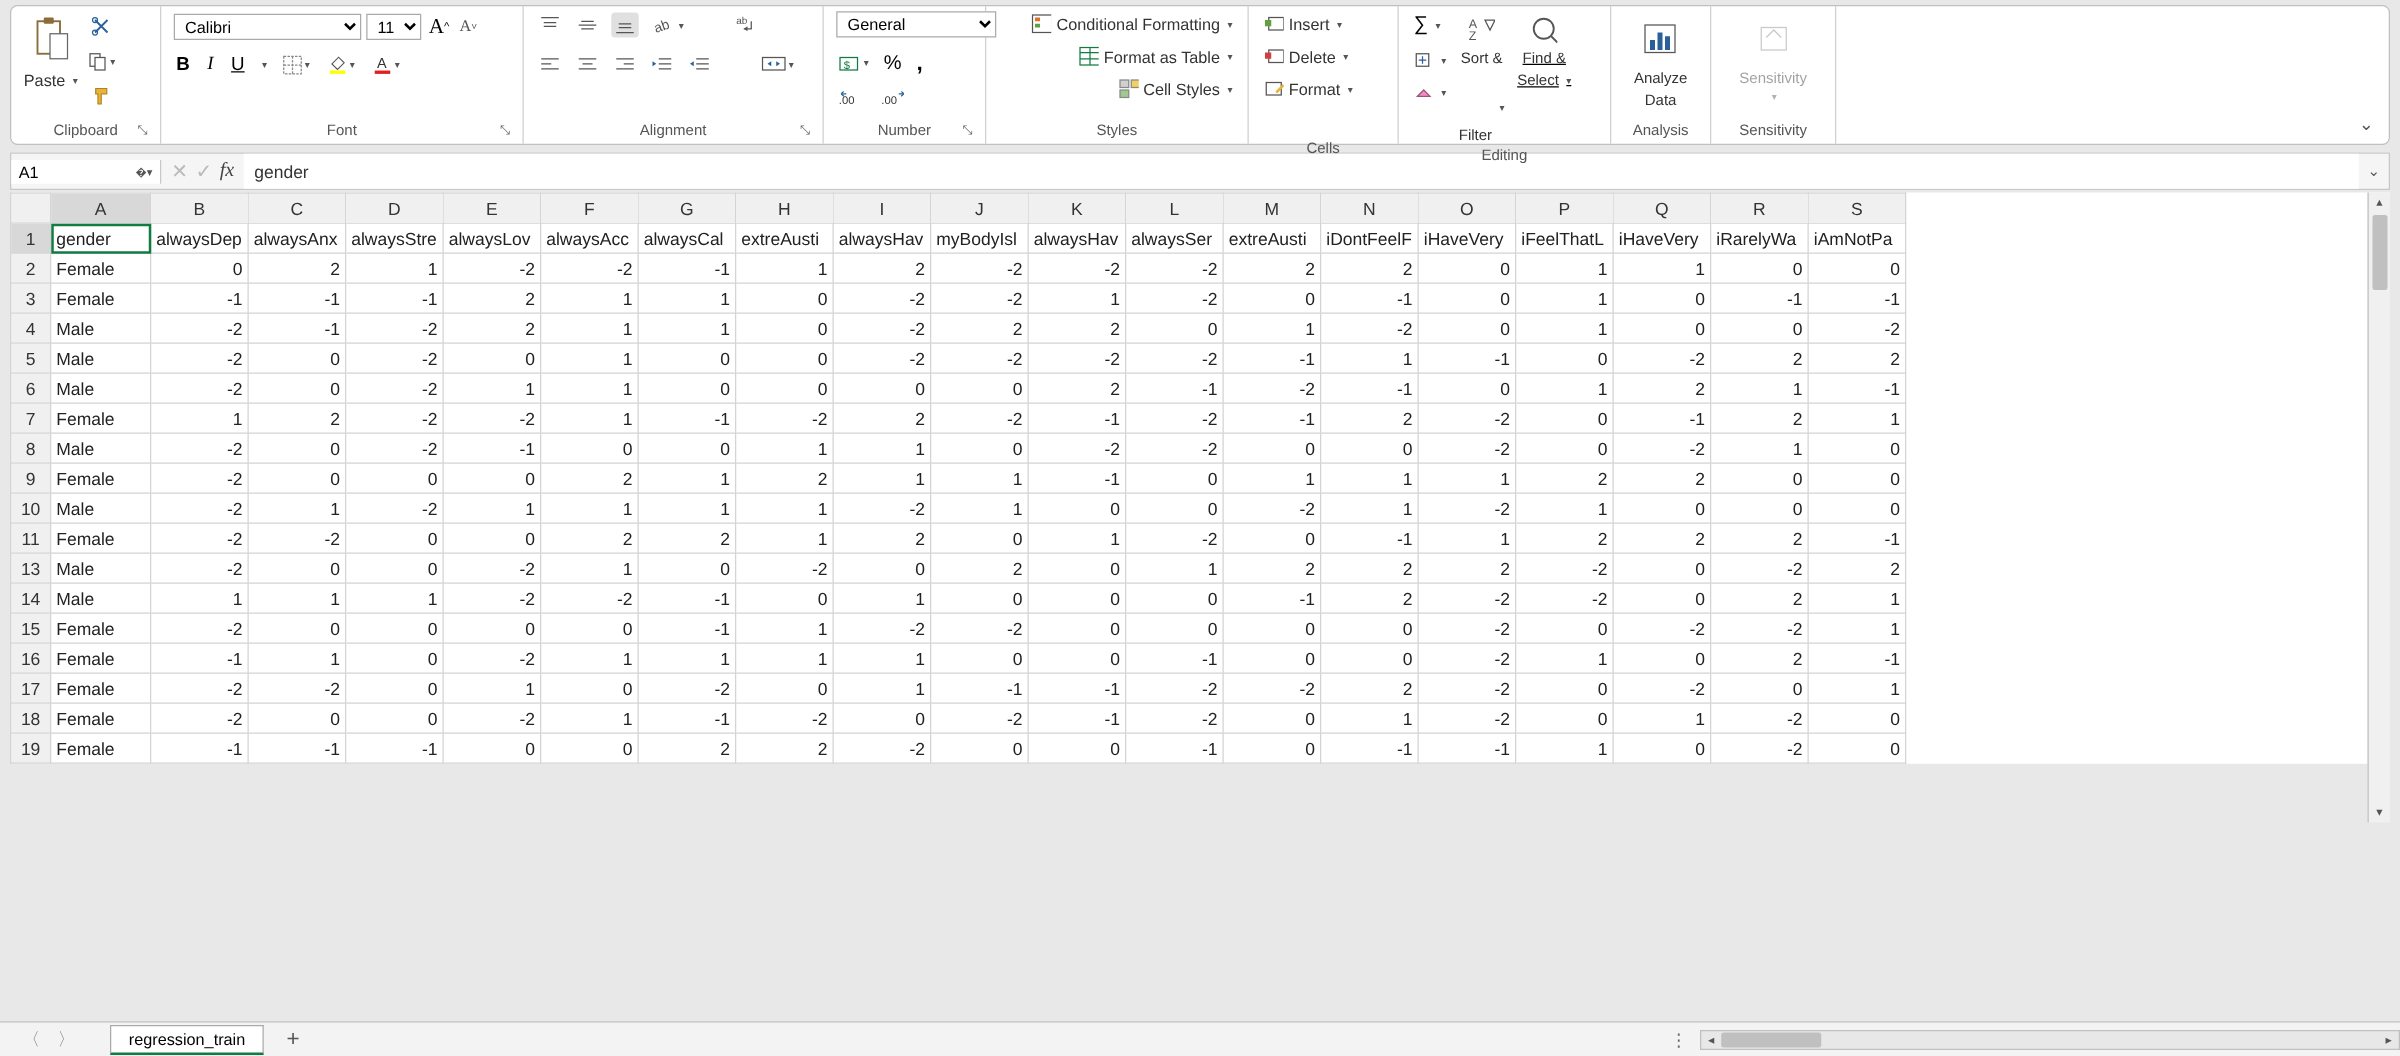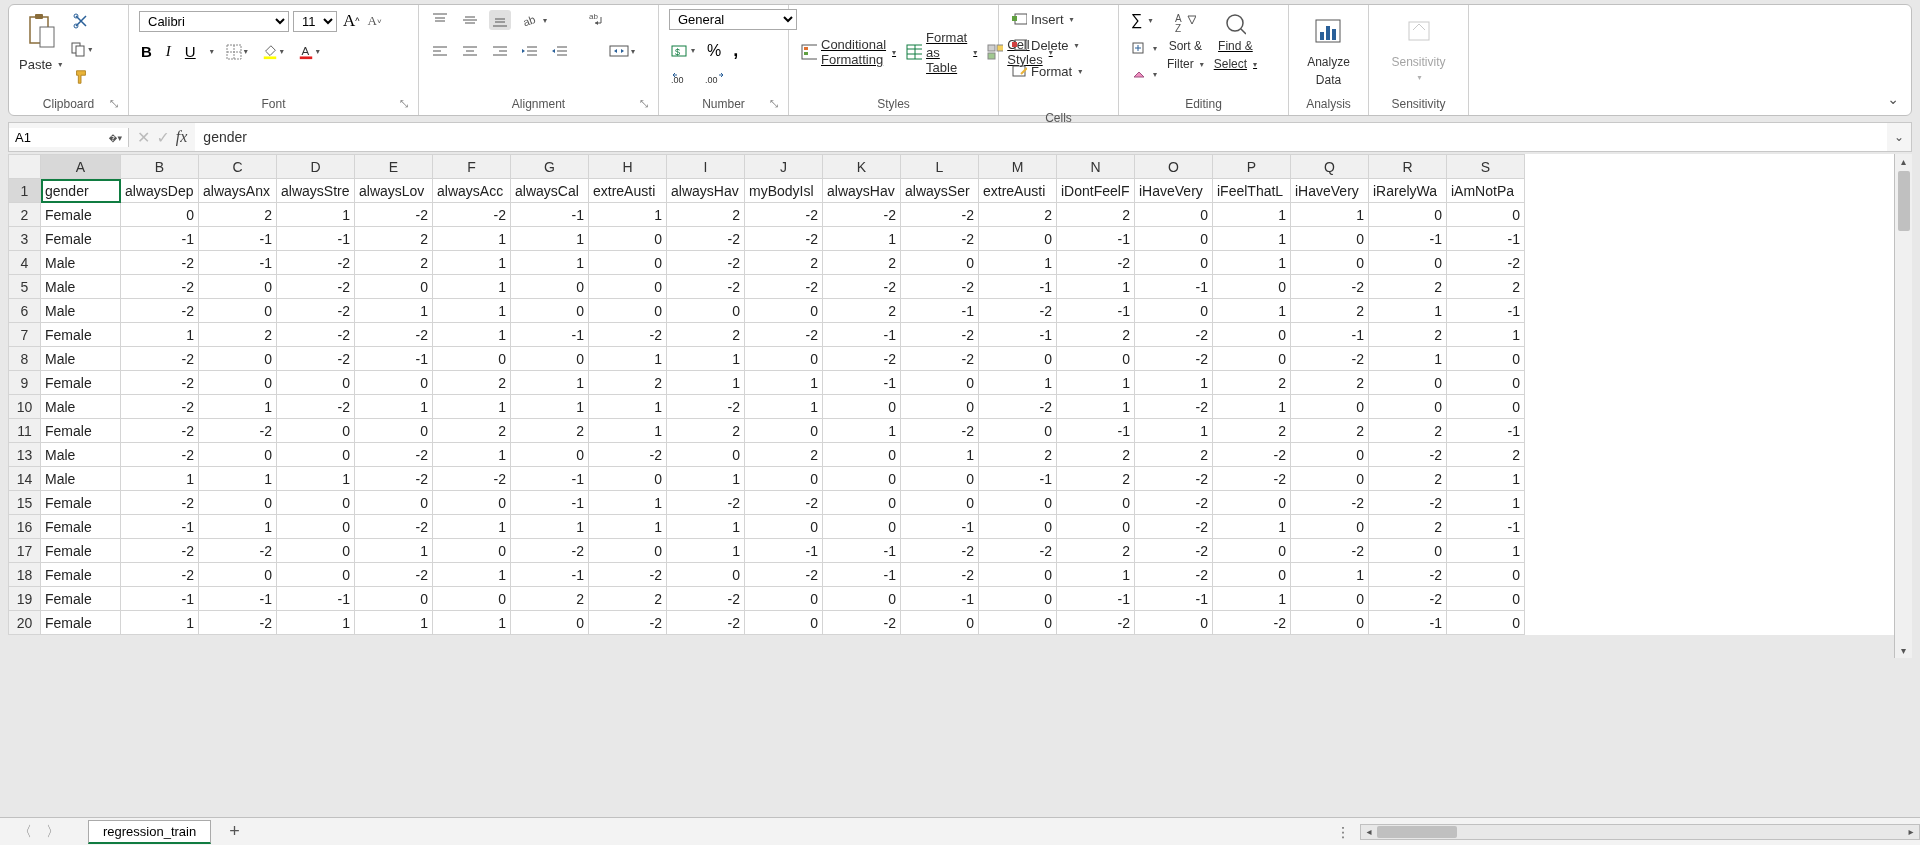--- a/index.html
+++ b/index.html
@@ -293,21 +293,21 @@
           </span>
       </div>
     </div>
     <div class="group-label-row">
         <span>Number</span>
         <span class="dlg">⤡</span>
       </div>
   </div>
 
   <div class="ribbon-group" style="width:210px;">
-    <div class="group-body" style="flex-direction:row;gap:6px;align-items:center;text-decoration:underline;">
+    <div class="group-body" style="flex-direction:column;gap:6px;align-items:flex-end;">
       <div class="btn row">
           <span class="icon sm-icon">
             <svg width="18" height="16">
               <rect x="1" y="1" width="16" height="14" fill="none" stroke="#555"></rect>
               <rect x="3" y="3" width="4" height="3" fill="#e07030"></rect>
               <rect x="3" y="8" width="4" height="3" fill="#60a040"></rect>
             </svg>
           </span>
           <span class="btn-label">Conditional Formatting</span>
           <span class="caret">▾</span>
@@ -403,21 +403,21 @@
       <div class="col btn" style="padding-top:4px;">
         <span class="icon med-icon">
             <svg width="26" height="24">
               <text x="1" y="10" font-size="10" fill="#555">A</text>
               <text x="1" y="20" font-size="10" fill="#555">Z</text>
               <path d="M14 4 L22 4 L18 12 Z" fill="none" stroke="#555"></path>
             </svg>
           </span>
         <span class="btn-label" style="font-size:12px;">Sort &amp;</span>
         <span class="row">
-            <span class="btn-label" style="font-size:12px;">Filter</span>
+            <span class="btn-label" style="font-size:12px;margin-top:44px;">Filter</span>
             <span class="caret">▾</span>
           </span>
       </div>
       <div class="col btn" style="padding-top:4px;text-decoration:underline;">
         <span class="icon med-icon">
             <svg width="26" height="24">
               <circle cx="11" cy="11" r="8" fill="none" stroke="#555" stroke-width="1.5"></circle>
               <line x1="17" y1="17" x2="22" y2="22" stroke="#555" stroke-width="1.5"></line>
             </svg>
           </span>
@@ -904,42 +904,20 @@
           <td class="cell ">0</td>
           <td class="cell ">-1</td>
           <td class="cell ">0</td>
           <td class="cell ">-1</td>
           <td class="cell ">-1</td>
           <td class="cell ">1</td>
           <td class="cell ">0</td>
           <td class="cell ">-2</td>
           <td class="cell ">0</td>
         </tr>
-        <tr>
-          <th class="row-head">20</th>
-          <td class="cell textcell">Female</td>
-          <td class="cell ">1</td>
-          <td class="cell ">-2</td>
-          <td class="cell ">1</td>
-          <td class="cell ">1</td>
-          <td class="cell ">1</td>
-          <td class="cell ">0</td>
-          <td class="cell ">-2</td>
-          <td class="cell ">-2</td>
-          <td class="cell ">0</td>
-          <td class="cell ">-2</td>
-          <td class="cell ">0</td>
-          <td class="cell ">0</td>
-          <td class="cell ">-2</td>
-          <td class="cell ">0</td>
-          <td class="cell ">-2</td>
-          <td class="cell ">0</td>
-          <td class="cell ">-1</td>
-          <td class="cell ">0</td>
-        </tr>
       </tbody>
     </table>
   <div class="grid-scroll-v" style="height:504px;">
     <span class="arrow">▴</span>
     <div class="thumb" style="height:60px;margin-top:2px;"></div>
     <div style="flex:1;"></div>
     <span class="arrow">▾</span>
   </div>
 </div>
 

